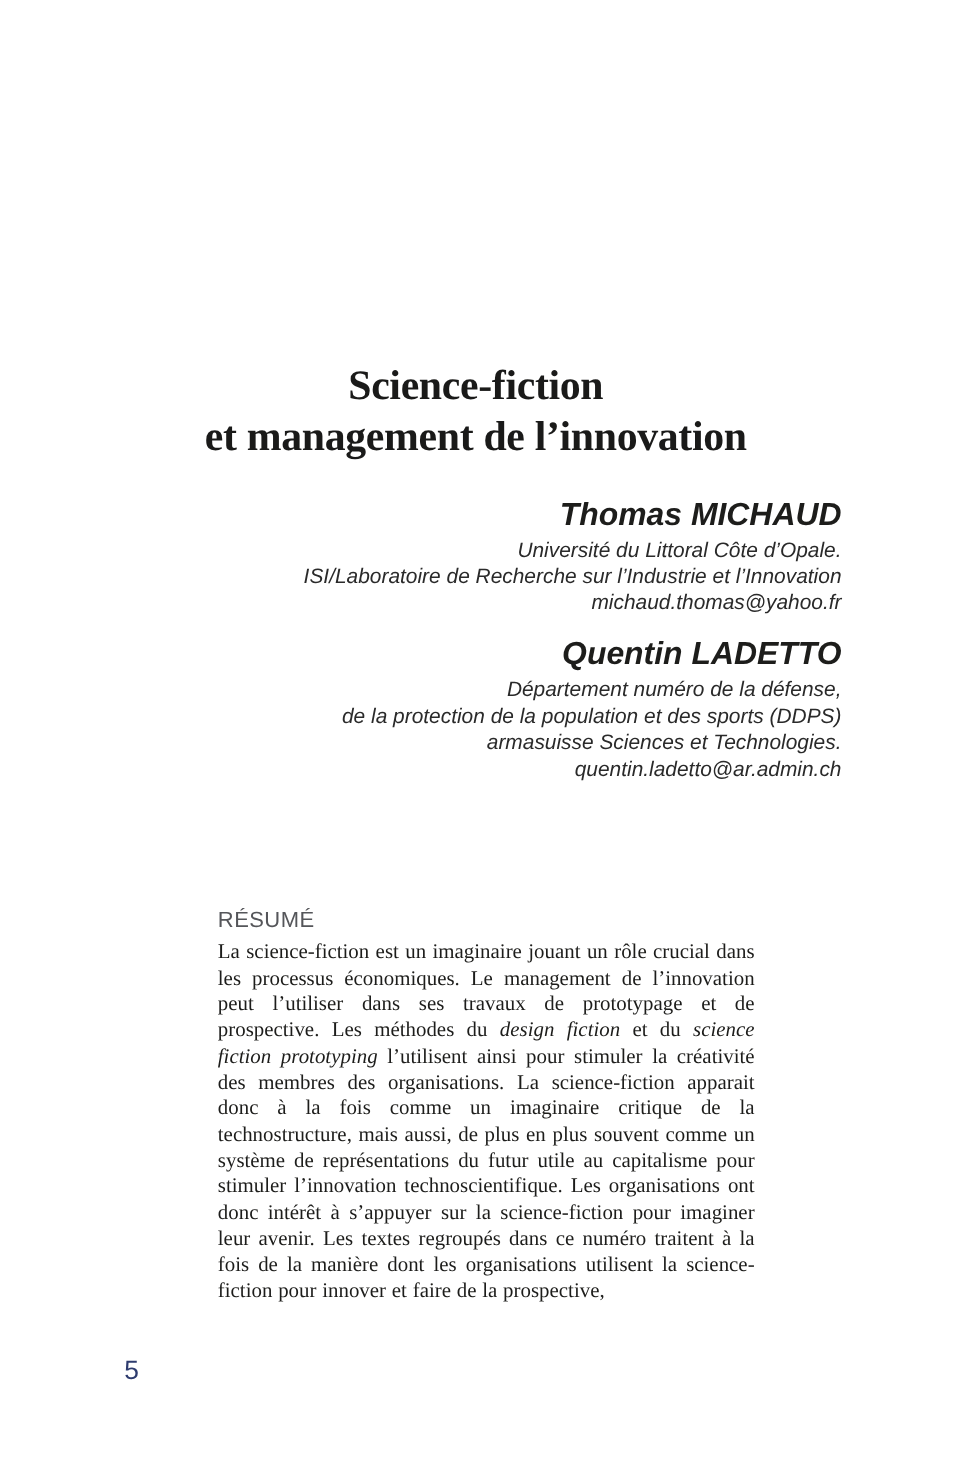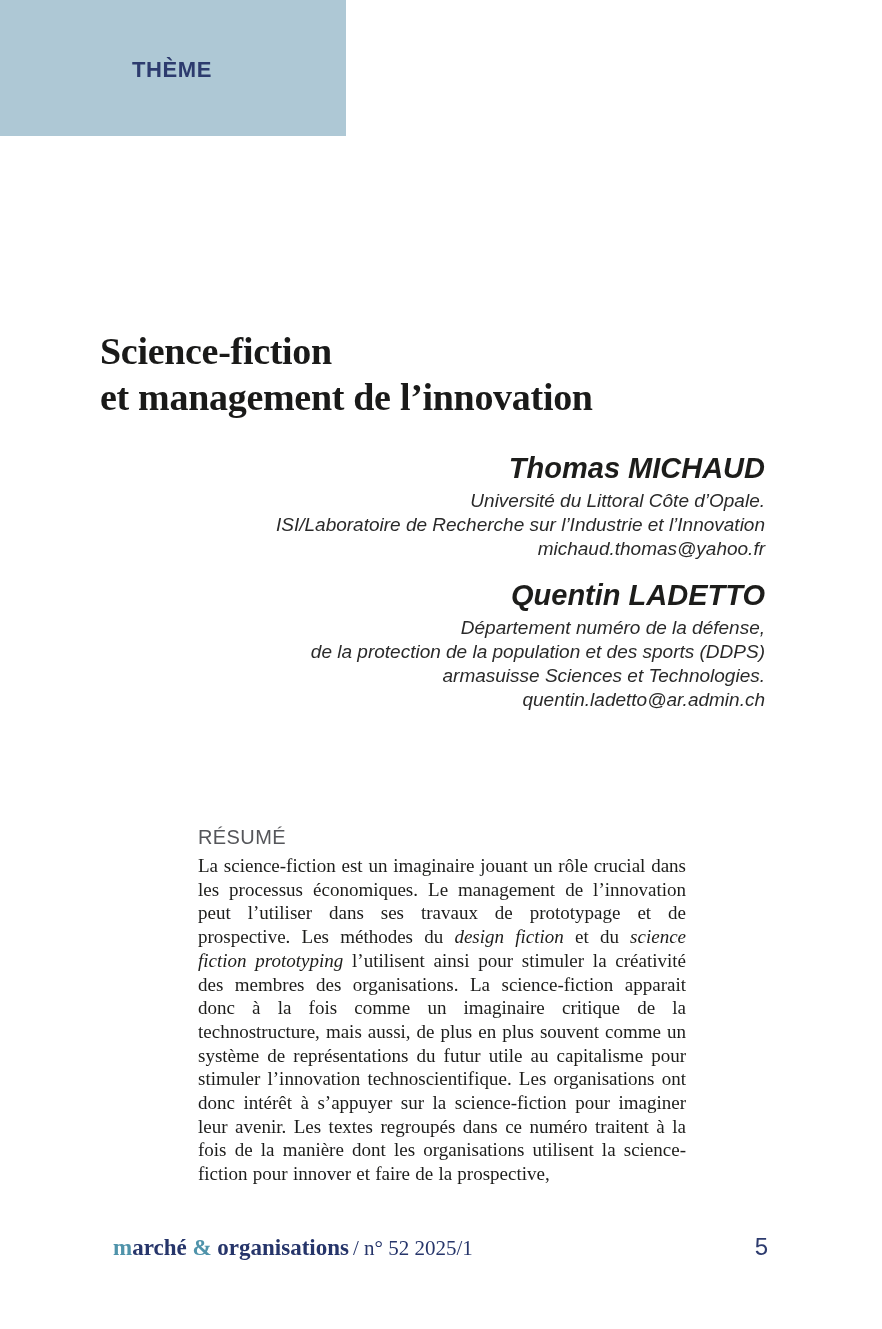--- a/index.html
+++ b/index.html
@@ -35,21 +35,21 @@
     letter-spacing: 0.6px;
     color: #2d3b6e;
   }
 
   
   .article-title {
     position: absolute;
     top: 328px;
     right: 117px;
     left: 100px;
-    text-align: left;
+    text-align: center;
     font-family: "Liberation Serif", serif;
     font-weight: 700;
     font-size: 38px;
     line-height: 46px;
     letter-spacing: -0.3px;
     color: #1a1a19;
   }
 
   
   .authors {
@@ -129,23 +129,20 @@
     font-family: "Liberation Sans", sans-serif;
     font-size: 24px;
     color: #2d3b6e;
   }
 </style>
 </head>
 <body>
 
 <div class="page">
 
-  <div class="theme-banner">
-    <span class="theme-label">THÈME</span>
-  </div>
 
   <h1 class="article-title">
     <span>Science-fiction</span><br>
     <span>et management de l’innovation</span>
   </h1>
 
   <div class="authors">
 
     <div class="author">
       <div class="author-name">Thomas MICHAUD</div>
@@ -167,21 +164,16 @@
     </div>
 
   </div>
 
   <div class="abstract">
     <div class="abstract-label">RÉSUMÉ</div>
     <div class="abstract-text"><span>La science-fiction est un imaginaire jouant un rôle crucial dans les processus économiques. Le manage­ment de l’innovation peut l’utiliser dans ses travaux de prototypage et de prospective. Les méthodes du </span><em>design fiction</em><span> et du </span><em>science fiction prototyping</em><span> l’utilisent ainsi pour stimuler la créativité des membres des organisations. La science-fiction apparait donc à la fois comme un imagi­naire critique de la technostructure, mais aussi, de plus en plus souvent comme un système de représentations du futur utile au capitalisme pour stimuler l’innovation technoscientifique. Les organisations ont donc intérêt à s’appuyer sur la science-fiction pour imaginer leur avenir. Les textes regroupés dans ce numéro traitent à la fois de la manière dont les organisations utilisent la science-fiction pour innover et faire de la prospective,</span></div>
   </div>
 
   <div class="page-footer">
-    <div>
-      <span class="journal-name"><span class="teal">m</span><span>arché</span>
-        <span class="teal">&amp;</span>
-        <span>organisations</span></span><span class="issue-info">/ n° 52  2025/1</span>
-    </div>
     <div class="page-number">5</div>
   </div>
 
 </div>
 
 </body></html>

